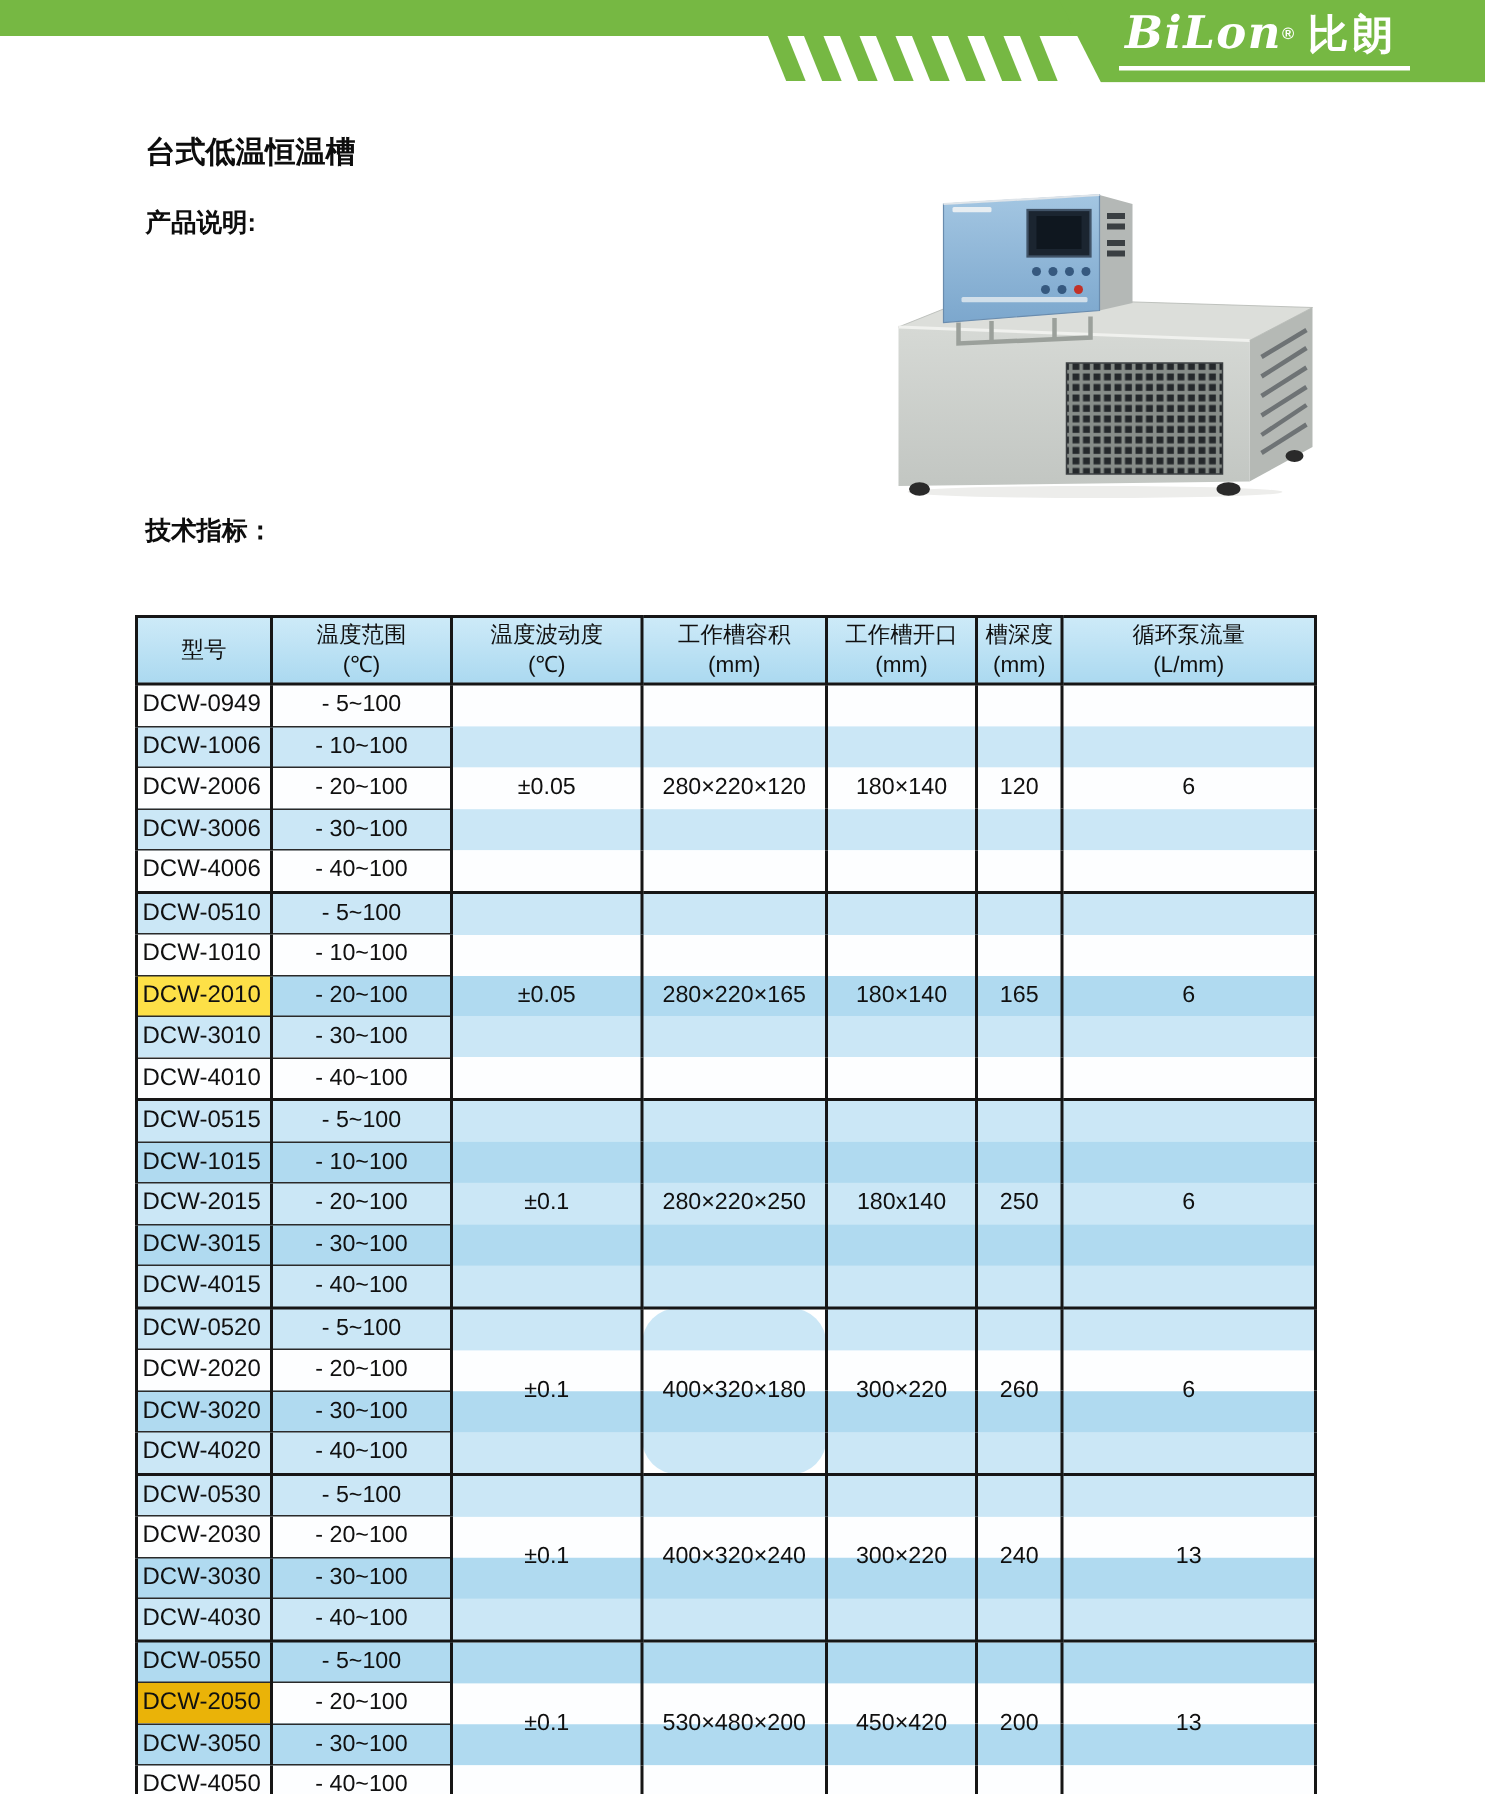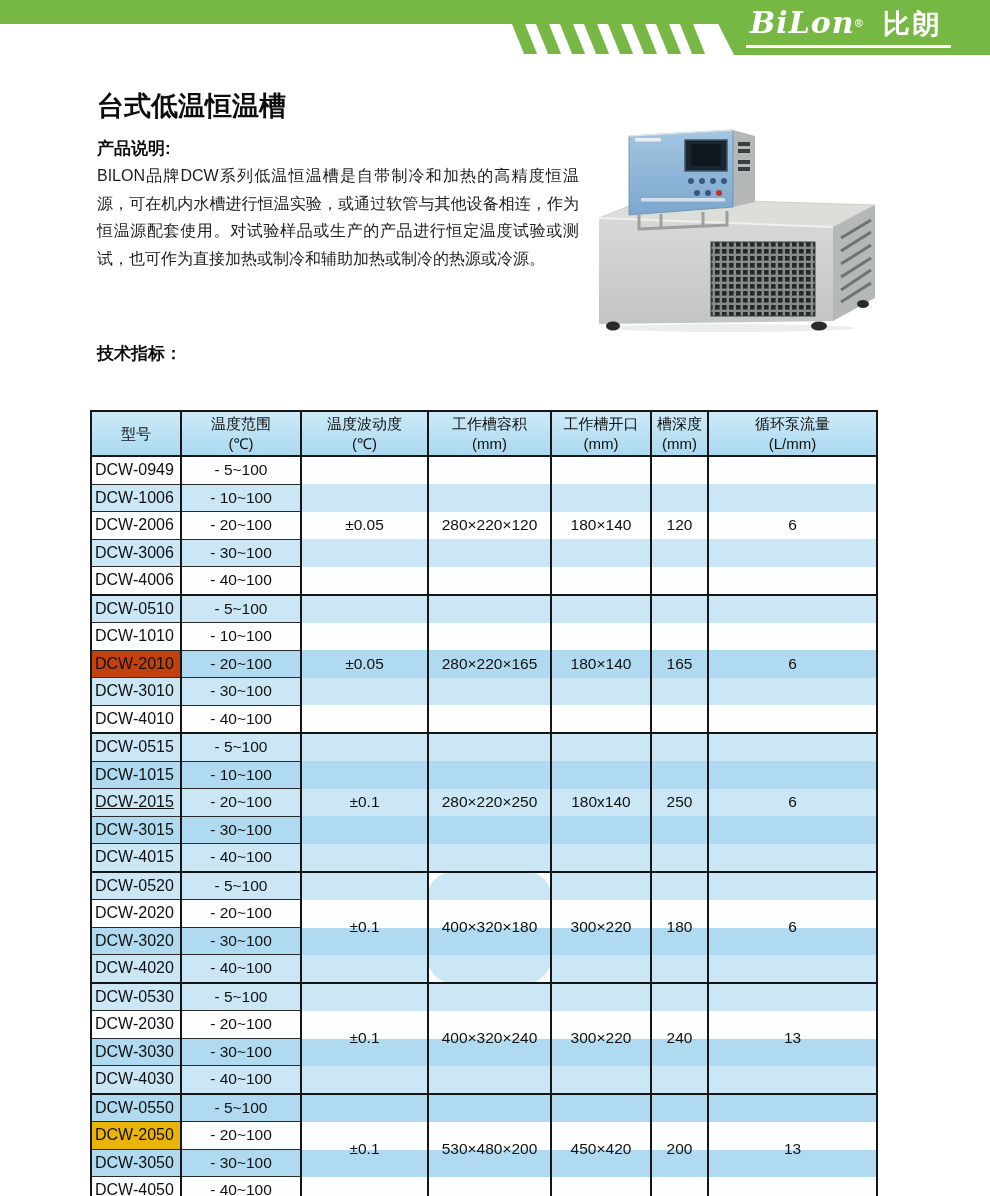--- a/index.html
+++ b/index.html
@@ -12,24 +12,24 @@
   .banner-strip{position:absolute;left:0;top:0;width:990px;height:24px;background:#76b843;}
   .banner-stripes{position:absolute;left:512px;top:24px;width:198px;height:30px;display:flex;gap:11px;}
   .banner-stripes i{display:block;width:13px;height:30px;background:#76b843;
                     transform:skewX(22deg);transform-origin:top left;}
   .logo-block{position:absolute;left:706px;top:0;width:284px;height:55px;background:#76b843;
               clip-path:polygon(0 0,100% 0,100% 100%,28px 100%);}
   .logo-wrap{position:absolute;left:40px;top:5px;border-bottom:3px solid #fff;padding:0 8px 3px 4px;white-space:nowrap;}
   .logo-script{font-family:"DejaVu Serif",serif;font-style:italic;font-weight:bold;
                font-size:30px;color:#fff;letter-spacing:1px;}
   .logo-reg{font-size:11px;color:#fff;vertical-align:super;font-weight:bold;}
-  .logo-cn{font-size:27px;font-weight:bold;color:#fff;letter-spacing:3px;margin-left:20px;}
+  .logo-cn{font-size:27px;font-weight:bold;color:#fff;letter-spacing:3px;margin-left:9px;}
 
   
-  .title{position:absolute;left:97px;top:88px;margin:0;font-size:27px;font-weight:bold;color:#0d0d0d;}
+  .title{position:absolute;left:97px;top:88px;margin:0;font-size:20px;font-weight:bold;color:#0d0d0d;}
   .desc-heading{position:absolute;left:97px;top:137px;margin:0;font-size:17px;font-weight:bold;color:#0d0d0d;}
   .desc{position:absolute;left:97px;top:162px;width:482px;margin:0;font-size:16px;line-height:27.6px;
         text-align:justify;color:#1d1d1d;}
   .specs-heading{position:absolute;left:97px;top:342px;margin:0;font-size:17px;font-weight:bold;color:#0d0d0d;}
 
   
   .photo{position:absolute;left:595px;top:108px;width:290px;height:225px;}
 
   
   .table-wrap{position:absolute;left:90px;top:410px;width:786px;}
@@ -64,21 +64,20 @@
     </div>
     <div class="logo-block">
       <span class="logo-wrap">
         <span class="logo-script">BiLon</span><sup class="logo-reg">®</sup><span class="logo-cn">比朗</span>
       </span>
     </div>
   </header>
 
   <h1 class="title">台式低温恒温槽</h1>
   <h2 class="desc-heading">产品说明:</h2>
-  <p class="desc">BILON品牌DCW系列低温恒温槽是自带制冷和加热的高精度恒温源，可在机内水槽进行恒温实验，或通过软管与其他设备相连，作为恒温源配套使用。对试验样品或生产的产品进行恒定温度试验或测试，也可作为直接加热或制冷和辅助加热或制冷的热源或冷源。</p>
 
   <svg class="photo" viewBox="0 0 290 225">
     <defs>
       <linearGradient id="blueG" x1="0" y1="0" x2="0" y2="1">
         <stop offset="0" stop-color="#a3c6e2"></stop>
           <stop offset="1" stop-color="#7ca7cd"></stop>
       </linearGradient>
       <linearGradient id="metalG" x1="0" y1="0" x2="0" y2="1">
         <stop offset="0" stop-color="#d6d9d5"></stop>
           <stop offset="1" stop-color="#c2c6c2"></stop>
@@ -220,21 +219,21 @@
             <td class="val" rowspan="5" style="background: linear-gradient(rgb(203, 231, 246) 0%, rgb(203, 231, 246) 20%, rgb(253, 254, 255) 20%, rgb(253, 254, 255) 40%, rgb(176, 218, 240) 40%, rgb(176, 218, 240) 60%, rgb(203, 231, 246) 60%, rgb(203, 231, 246) 80%, rgb(253, 254, 255) 80%, rgb(253, 254, 255) 100%);">280×220×165</td>
             <td class="val" rowspan="5" style="background: linear-gradient(rgb(203, 231, 246) 0%, rgb(203, 231, 246) 20%, rgb(253, 254, 255) 20%, rgb(253, 254, 255) 40%, rgb(176, 218, 240) 40%, rgb(176, 218, 240) 60%, rgb(203, 231, 246) 60%, rgb(203, 231, 246) 80%, rgb(253, 254, 255) 80%, rgb(253, 254, 255) 100%);">180×140</td>
             <td class="val" rowspan="5" style="background: linear-gradient(rgb(203, 231, 246) 0%, rgb(203, 231, 246) 20%, rgb(253, 254, 255) 20%, rgb(253, 254, 255) 40%, rgb(176, 218, 240) 40%, rgb(176, 218, 240) 60%, rgb(203, 231, 246) 60%, rgb(203, 231, 246) 80%, rgb(253, 254, 255) 80%, rgb(253, 254, 255) 100%);">165</td>
             <td class="val" rowspan="5" style="background: linear-gradient(rgb(203, 231, 246) 0%, rgb(203, 231, 246) 20%, rgb(253, 254, 255) 20%, rgb(253, 254, 255) 40%, rgb(176, 218, 240) 40%, rgb(176, 218, 240) 60%, rgb(203, 231, 246) 60%, rgb(203, 231, 246) 80%, rgb(253, 254, 255) 80%, rgb(253, 254, 255) 100%);">6</td>
           </tr>
           <tr>
             <td class="model" style="background: rgb(253, 254, 255);">DCW-1010</td>
             <td class="range" style="background: rgb(253, 254, 255);">- 10~100</td>
           </tr>
           <tr>
-            <td class="model" style="background: #c2410c;">DCW-2010</td>
+            <td class="model" style="background: #fde047;">DCW-2010</td>
             <td class="range" style="background: rgb(176, 218, 240);">- 20~100</td>
           </tr>
           <tr>
             <td class="model" style="background: rgb(203, 231, 246);">DCW-3010</td>
             <td class="range" style="background: rgb(203, 231, 246);">- 30~100</td>
           </tr>
           <tr class="group-end">
             <td class="model" style="background: rgb(253, 254, 255);">DCW-4010</td>
             <td class="range" style="background: rgb(253, 254, 255);">- 40~100</td>
           </tr>
@@ -245,38 +244,38 @@
             <td class="val" rowspan="5" style="background: linear-gradient(rgb(203, 231, 246) 0%, rgb(203, 231, 246) 20%, rgb(176, 218, 240) 20%, rgb(176, 218, 240) 40%, rgb(203, 231, 246) 40%, rgb(203, 231, 246) 60%, rgb(176, 218, 240) 60%, rgb(176, 218, 240) 80%, rgb(203, 231, 246) 80%, rgb(203, 231, 246) 100%);">280×220×250</td>
             <td class="val" rowspan="5" style="background: linear-gradient(rgb(203, 231, 246) 0%, rgb(203, 231, 246) 20%, rgb(176, 218, 240) 20%, rgb(176, 218, 240) 40%, rgb(203, 231, 246) 40%, rgb(203, 231, 246) 60%, rgb(176, 218, 240) 60%, rgb(176, 218, 240) 80%, rgb(203, 231, 246) 80%, rgb(203, 231, 246) 100%);">180x140</td>
             <td class="val" rowspan="5" style="background: linear-gradient(rgb(203, 231, 246) 0%, rgb(203, 231, 246) 20%, rgb(176, 218, 240) 20%, rgb(176, 218, 240) 40%, rgb(203, 231, 246) 40%, rgb(203, 231, 246) 60%, rgb(176, 218, 240) 60%, rgb(176, 218, 240) 80%, rgb(203, 231, 246) 80%, rgb(203, 231, 246) 100%);">250</td>
             <td class="val" rowspan="5" style="background: linear-gradient(rgb(203, 231, 246) 0%, rgb(203, 231, 246) 20%, rgb(176, 218, 240) 20%, rgb(176, 218, 240) 40%, rgb(203, 231, 246) 40%, rgb(203, 231, 246) 60%, rgb(176, 218, 240) 60%, rgb(176, 218, 240) 80%, rgb(203, 231, 246) 80%, rgb(203, 231, 246) 100%);">6</td>
           </tr>
           <tr>
             <td class="model" style="background: rgb(176, 218, 240);">DCW-1015</td>
             <td class="range" style="background: rgb(176, 218, 240);">- 10~100</td>
           </tr>
           <tr>
-            <td class="model" style="background: rgb(203, 231, 246); text-decoration: underline;">DCW-2015</td>
+            <td class="model" style="background: rgb(203, 231, 246);">DCW-2015</td>
             <td class="range" style="background: rgb(203, 231, 246);">- 20~100</td>
           </tr>
           <tr>
             <td class="model" style="background: rgb(176, 218, 240);">DCW-3015</td>
             <td class="range" style="background: rgb(176, 218, 240);">- 30~100</td>
           </tr>
           <tr class="group-end">
             <td class="model" style="background: rgb(203, 231, 246);">DCW-4015</td>
             <td class="range" style="background: rgb(203, 231, 246);">- 40~100</td>
           </tr>
           <tr>
             <td class="model" style="background: rgb(203, 231, 246);">DCW-0520</td>
             <td class="range" style="background: rgb(203, 231, 246);">- 5~100</td>
             <td class="val" rowspan="4" style="background: linear-gradient(rgb(203, 231, 246) 0%, rgb(203, 231, 246) 25%, rgb(253, 254, 255) 25%, rgb(253, 254, 255) 50%, rgb(176, 218, 240) 50%, rgb(176, 218, 240) 75%, rgb(203, 231, 246) 75%, rgb(203, 231, 246) 100%);">±0.1</td>
             <td class="val" rowspan="4" style="background: linear-gradient(rgb(203, 231, 246) 0%, rgb(203, 231, 246) 25%, rgb(253, 254, 255) 25%, rgb(253, 254, 255) 50%, rgb(176, 218, 240) 50%, rgb(176, 218, 240) 75%, rgb(203, 231, 246) 75%, rgb(203, 231, 246) 100%); border-radius: 24px;">400×320×180</td>
             <td class="val" rowspan="4" style="background: linear-gradient(rgb(203, 231, 246) 0%, rgb(203, 231, 246) 25%, rgb(253, 254, 255) 25%, rgb(253, 254, 255) 50%, rgb(176, 218, 240) 50%, rgb(176, 218, 240) 75%, rgb(203, 231, 246) 75%, rgb(203, 231, 246) 100%);">300×220</td>
-            <td class="val" rowspan="4" style="background: linear-gradient(rgb(203, 231, 246) 0%, rgb(203, 231, 246) 25%, rgb(253, 254, 255) 25%, rgb(253, 254, 255) 50%, rgb(176, 218, 240) 50%, rgb(176, 218, 240) 75%, rgb(203, 231, 246) 75%, rgb(203, 231, 246) 100%);">180</td>
+            <td class="val" rowspan="4" style="background: linear-gradient(rgb(203, 231, 246) 0%, rgb(203, 231, 246) 25%, rgb(253, 254, 255) 25%, rgb(253, 254, 255) 50%, rgb(176, 218, 240) 50%, rgb(176, 218, 240) 75%, rgb(203, 231, 246) 75%, rgb(203, 231, 246) 100%);">260</td>
             <td class="val" rowspan="4" style="background: linear-gradient(rgb(203, 231, 246) 0%, rgb(203, 231, 246) 25%, rgb(253, 254, 255) 25%, rgb(253, 254, 255) 50%, rgb(176, 218, 240) 50%, rgb(176, 218, 240) 75%, rgb(203, 231, 246) 75%, rgb(203, 231, 246) 100%);">6</td>
           </tr>
           <tr>
             <td class="model" style="background: rgb(253, 254, 255);">DCW-2020</td>
             <td class="range" style="background: rgb(253, 254, 255);">- 20~100</td>
           </tr>
           <tr>
             <td class="model" style="background: rgb(176, 218, 240);">DCW-3020</td>
             <td class="range" style="background: rgb(176, 218, 240);">- 30~100</td>
           </tr>

